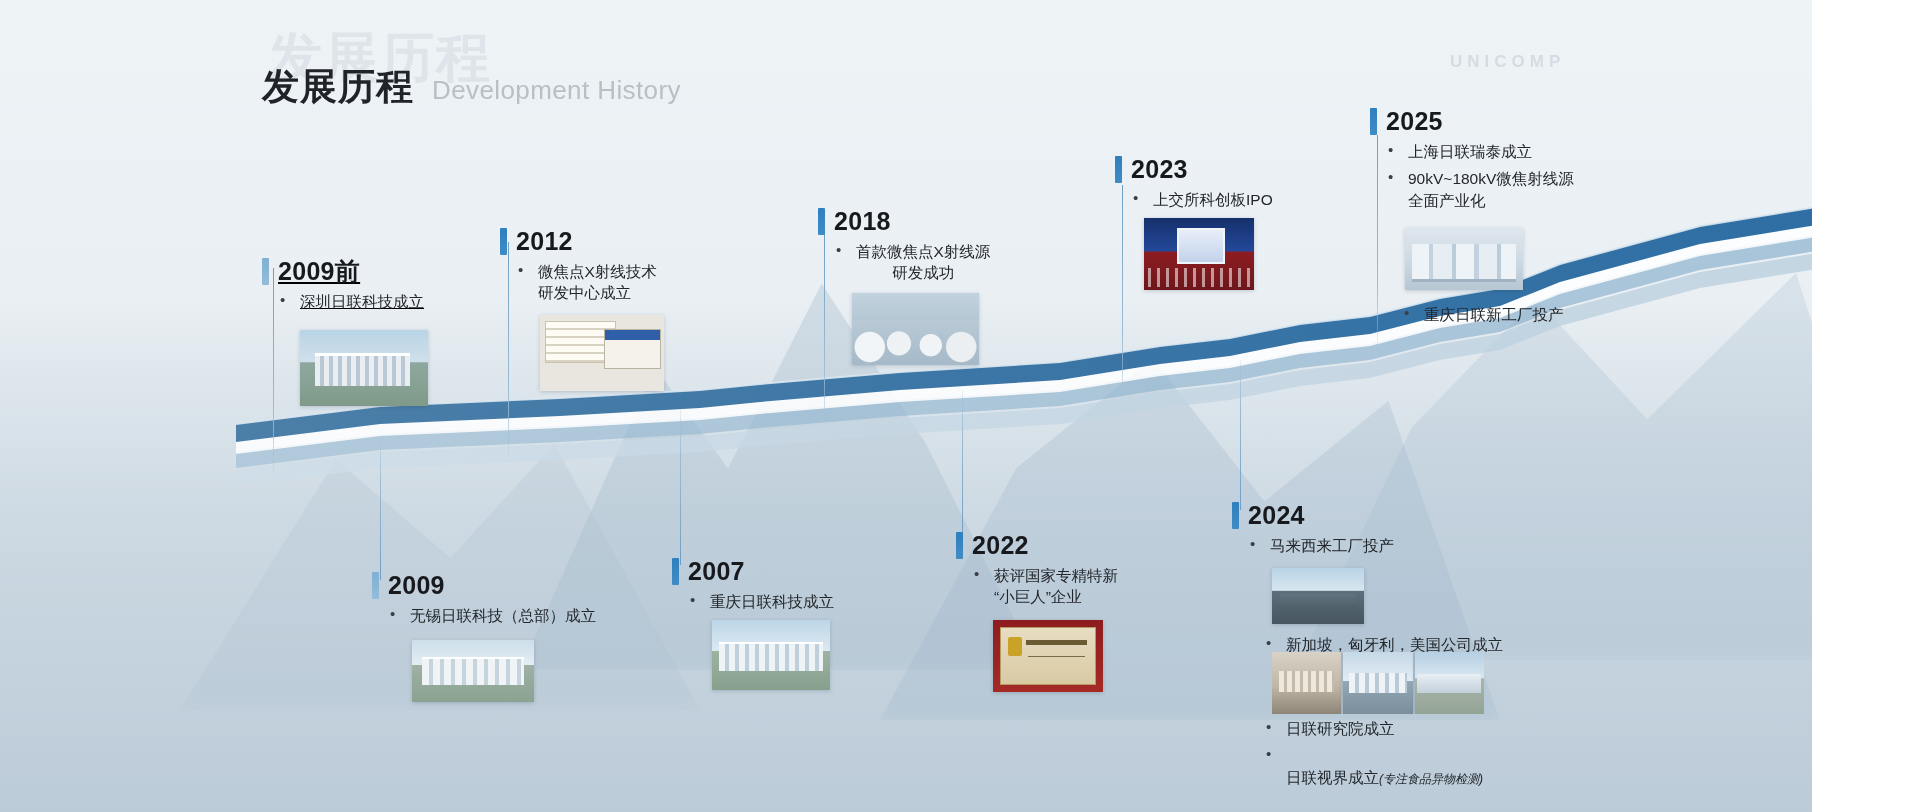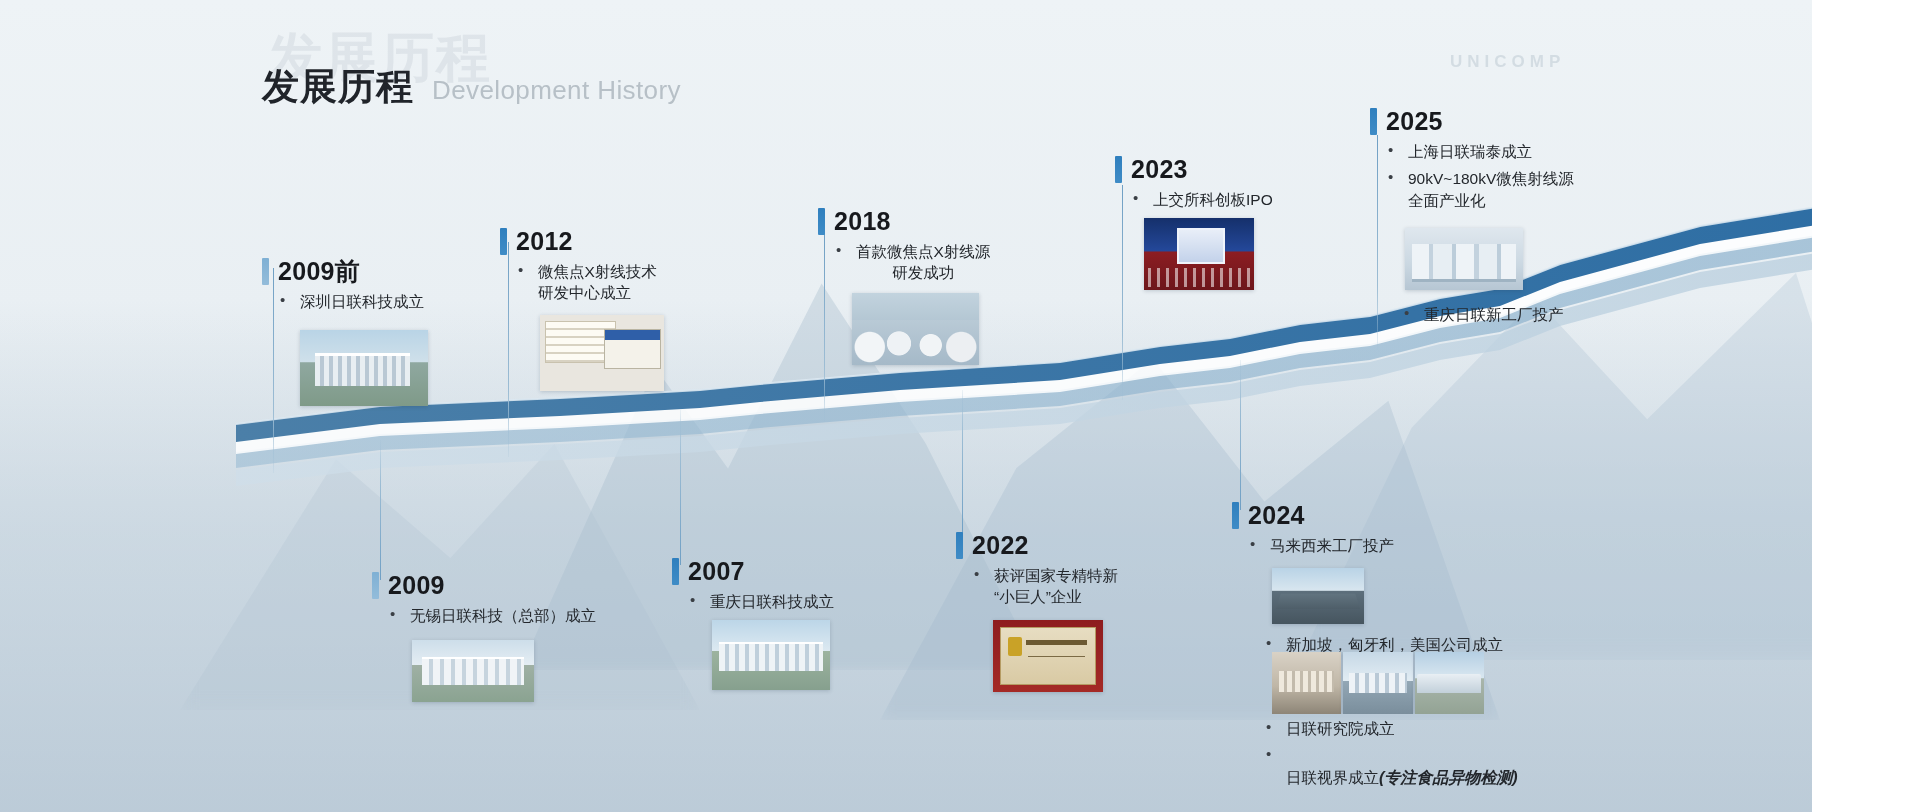--- a/index.html
+++ b/index.html
@@ -99,21 +99,21 @@
   .ms-list { list-style: none; padding-left: 16px; }
   .ms-li {
     position: relative; font-size: 15.5px; color: #23272c;
     line-height: 1.38; padding-left: 22px; margin-top: 6px;
     white-space: pre-line;
   }
   .ms-li::before {
     content: "•"; position: absolute; left: 2px; top: -1px;
     color: #3a3f45; font-size: 15px;
   }
-  .ms-li .note { font-size: 16px; font-style: italic; font-weight: bold; }
+  .ms-li .note { font-size: 12px; font-style: italic; }
 
   
   .photo {
     position: absolute; overflow: hidden;
     background: #c8d4dd;
     box-shadow: 0 1px 4px rgba(40,60,80,0.22);
   }
   .ph-bldg-a { background: linear-gradient(180deg,#b9d4e6 0%,#cfe0ea 42%,#8fa8a0 43%,#7f9a88 100%); }
   .ph-bldg-a::after{
     content:""; position:absolute; left:12%; top:30%; width:74%; height:40%;
@@ -262,21 +262,21 @@
   <div class="conn" style="left:508px; top:242px; height:215px;"></div>
   <div class="conn" style="left:824px; top:232px; height:190px;"></div>
   <div class="conn" style="left:1122px; top:185px; height:215px;"></div>
   <div class="conn" style="left:1377px; top:135px; height:215px;"></div>
 
   <div class="conn up" style="left:380px; top:440px; height:140px;"></div>
   <div class="conn up" style="left:680px; top:410px; height:155px;"></div>
   <div class="conn up" style="left:962px; top:390px; height:145px;"></div>
   <div class="conn up" style="left:1240px; top:360px; height:150px;"></div>
 
-  <div class="ms" style="left:262px; top:258px;">
+  <div class="ms" style="left:262px; top:258px;text-decoration:underline;">
     <div class="ms-year">
       <span class="ms-bar pale"></span>
       <span class="ms-year-text">2009前</span>
     </div>
     <ul class="ms-list">
       <li class="ms-li">深圳日联科技成立</li>
     </ul>
   </div>
   <div class="photo ph-bldg-a" style="left:300px; top:330px; width:128px; height:76px;"></div>
 

